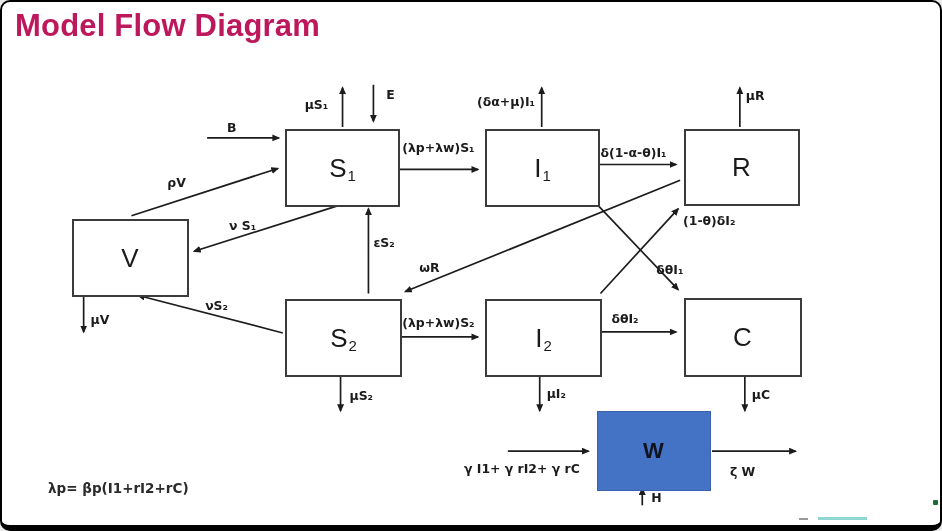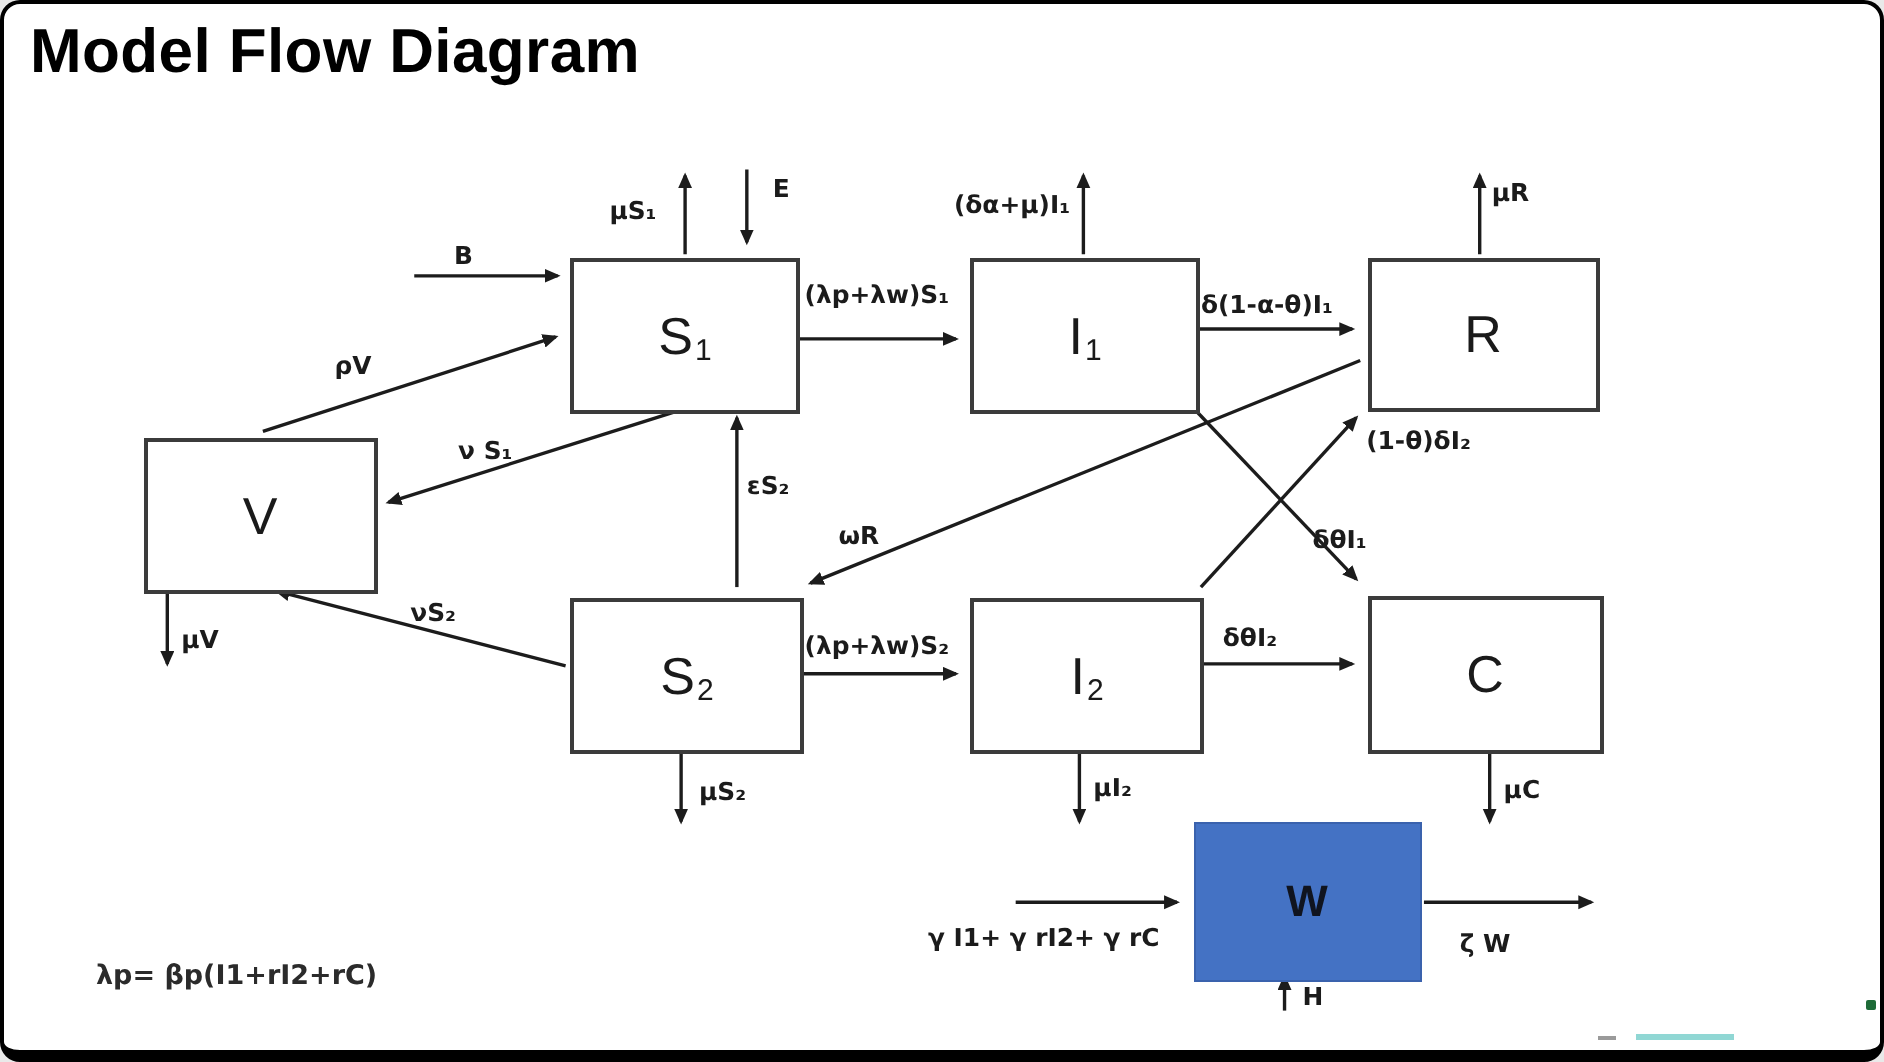--- a/index.html
+++ b/index.html
@@ -2,21 +2,21 @@
 <html><head>
 <meta charset="utf-8">
 <style>
   html,body{margin:0;padding:0;background:#e9e9e9;}
   .stage{
     position:relative;width:942px;height:531px;box-sizing:border-box;
     background:#ffffff;border:2px solid #000;border-bottom-width:6px;border-radius:10px;
     overflow:hidden;font-family:"Liberation Sans",sans-serif;
   }
   .title{
-    position:absolute;left:13px;top:6px;font-size:31px;font-weight:600;color:#000000;
+    position:absolute;left:13px;top:6px;font-size:31px;font-weight:600;color:#be185d;
     letter-spacing:0.2px;
   }
   .diagram-svg{position:absolute;left:0;top:0;width:938px;height:523px;}
   .diagram-svg line{stroke:#1c1c1c;stroke-width:1.7;}
   .diagram-svg text{
     font-family:"DejaVu Sans","Liberation Sans",sans-serif;
     font-size:12.5px;font-weight:600;fill:#1b1b1b;
   }
   .box{
     position:absolute;box-sizing:border-box;background:#fff;border:2.5px solid #3b3b3b;

